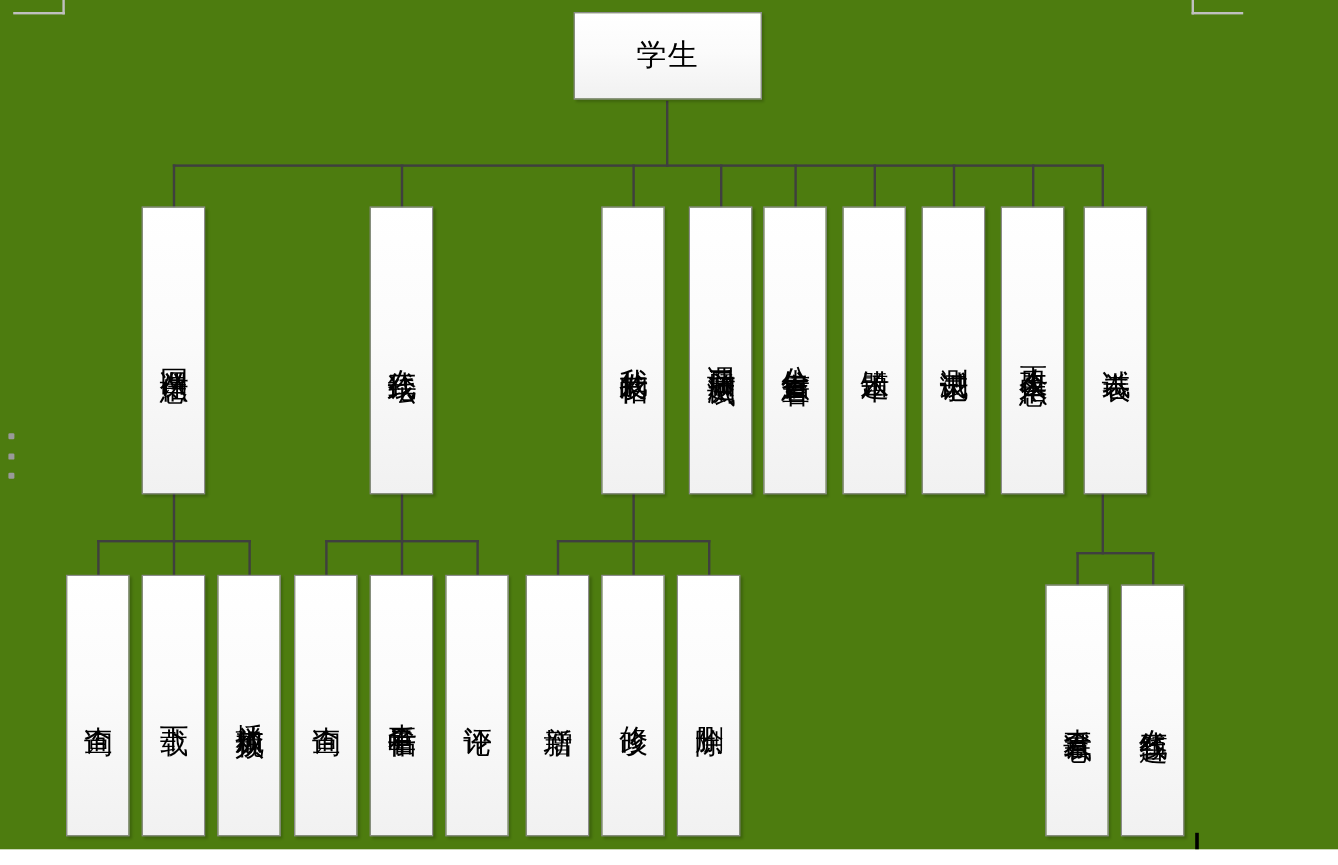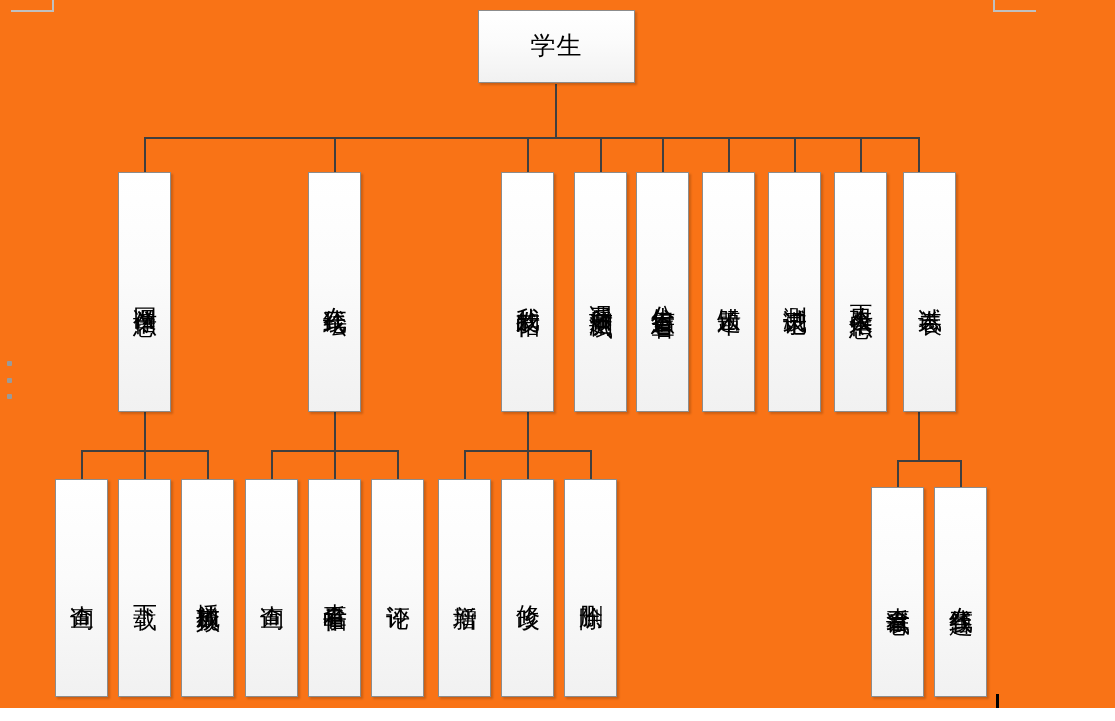--- a/index.html
+++ b/index.html
@@ -9,21 +9,21 @@
     background: #ffffff;
   }
   body {
     font-family: "DejaVu Sans", "Liberation Sans", sans-serif;
     -webkit-font-smoothing: antialiased;
   }
   #canvas {
     position: relative;
     width: 1115px;
     height: 708px;
-    background: #f97316;
+    background: #4d7c0f;
     overflow: hidden;
   }
 
   
   .margin-mark {
     position: absolute;
     border-color: #c0c0c0;
     border-style: solid;
     border-width: 0;
   }

